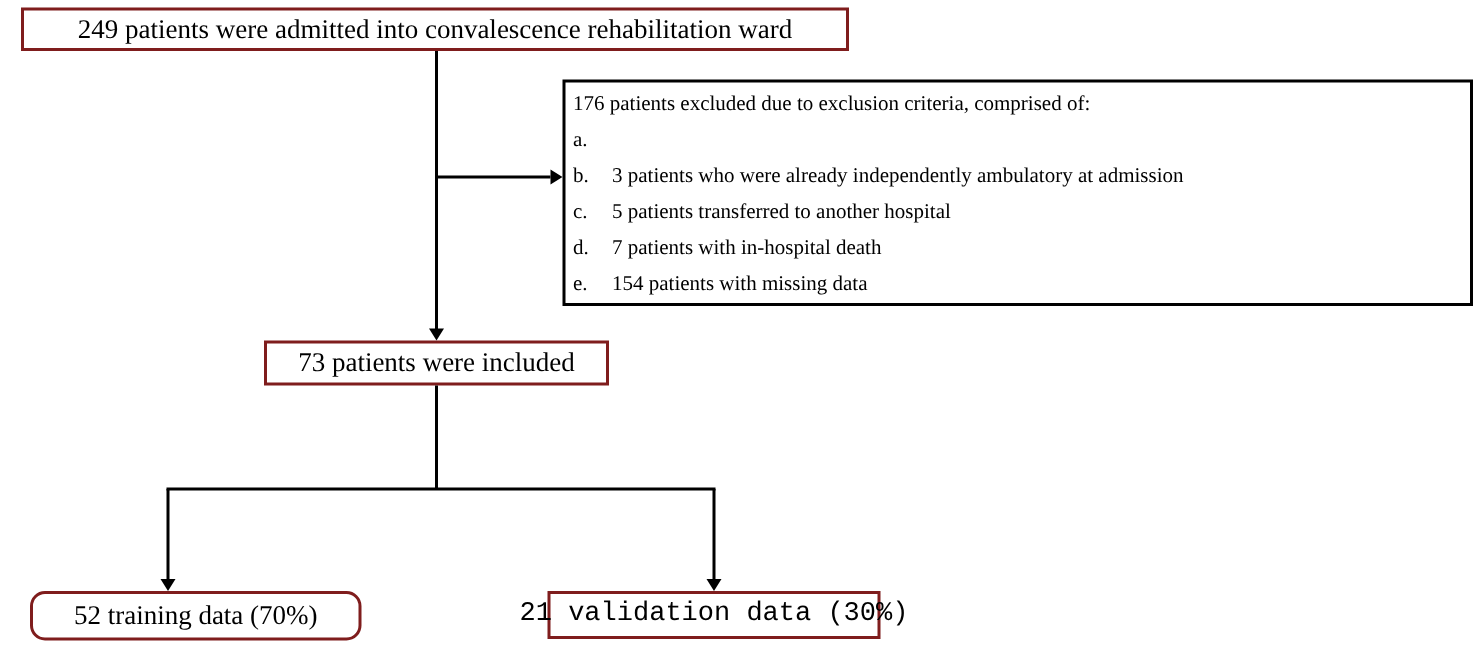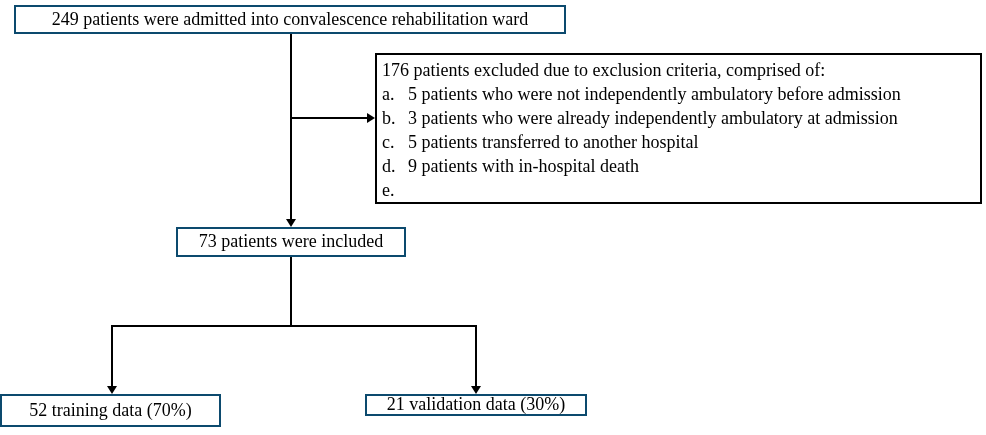--- a/index.html
+++ b/index.html
@@ -12,42 +12,42 @@
     width: 986px;
     height: 435px;
     background: #ffffff;
     font-family: "Liberation Serif", serif;
     color: #000000;
     overflow: hidden;
   }
   .box {
     position: absolute;
     box-sizing: border-box;
-    border: 2px solid #0c4a6e;
+    border: 2px solid #7f1d1d;
     background: #ffffff;
     font-size: 18px;
     line-height: 1.2;
     display: flex;
     align-items: center;
     justify-content: center;
     text-align: center;
     white-space: nowrap;
   }
   #top-box        { left: 14px;  top: 5px;   width: 552px; height: 29px; }
   #included-box   { left: 176px; top: 227px; width: 230px; height: 30px; }
-  #training-box   { left: 0;   top: 394px; width: 221px; height: 33px; }
-  #validation-box { left: 365px; top: 394px; width: 222px; height: 22px; }
+  #training-box   { left: 20px;   top: 394px; width: 221px; height: 33px; border-radius: 10px; }
+  #validation-box { left: 365px; top: 394px; width: 222px; height: 32px; font-family: Liberation Mono, monospace; }
 
   #exclusion-box {
     position: absolute;
     box-sizing: border-box;
     left: 375px; top: 53px; width: 607px; height: 151px;
     border: 2px solid #000000;
     background: #ffffff;
-    font-size: 18px;
+    font-size: 14px;
     line-height: 24px;
     padding: 3px 6px 0 5px;
     text-align: left;
     white-space: nowrap;
   }
   .excl-row { display: flex; }
   .excl-label { width: 26px; flex: none; }
 
   .line {
     position: absolute;
@@ -85,36 +85,36 @@
 <div id="stage">
 
   <div class="box" id="top-box">
     <span>249 patients were admitted into convalescence rehabilitation ward</span>
   </div>
 
   <div id="exclusion-box">
     <div>176 patients excluded due to exclusion criteria, comprised of:</div>
     <div class="excl-row">
       <span class="excl-label">a.</span>
-      <span>5 patients who were not independently ambulatory before admission</span>
     </div>
     <div class="excl-row">
       <span class="excl-label">b.</span>
       <span>3 patients who were already independently ambulatory at admission</span>
     </div>
     <div class="excl-row">
       <span class="excl-label">c.</span>
       <span>5 patients transferred to another hospital</span>
     </div>
     <div class="excl-row">
       <span class="excl-label">d.</span>
-      <span>9 patients with in-hospital death</span>
+      <span>7 patients with in-hospital death</span>
     </div>
     <div class="excl-row">
       <span class="excl-label">e.</span>
+      <span>154 patients with missing data</span>
     </div>
   </div>
 
   <div class="box" id="included-box">
     <span>73 patients were included</span>
   </div>
 
   <div class="box" id="training-box">
     <span>52 training data (70%)</span>
   </div>

